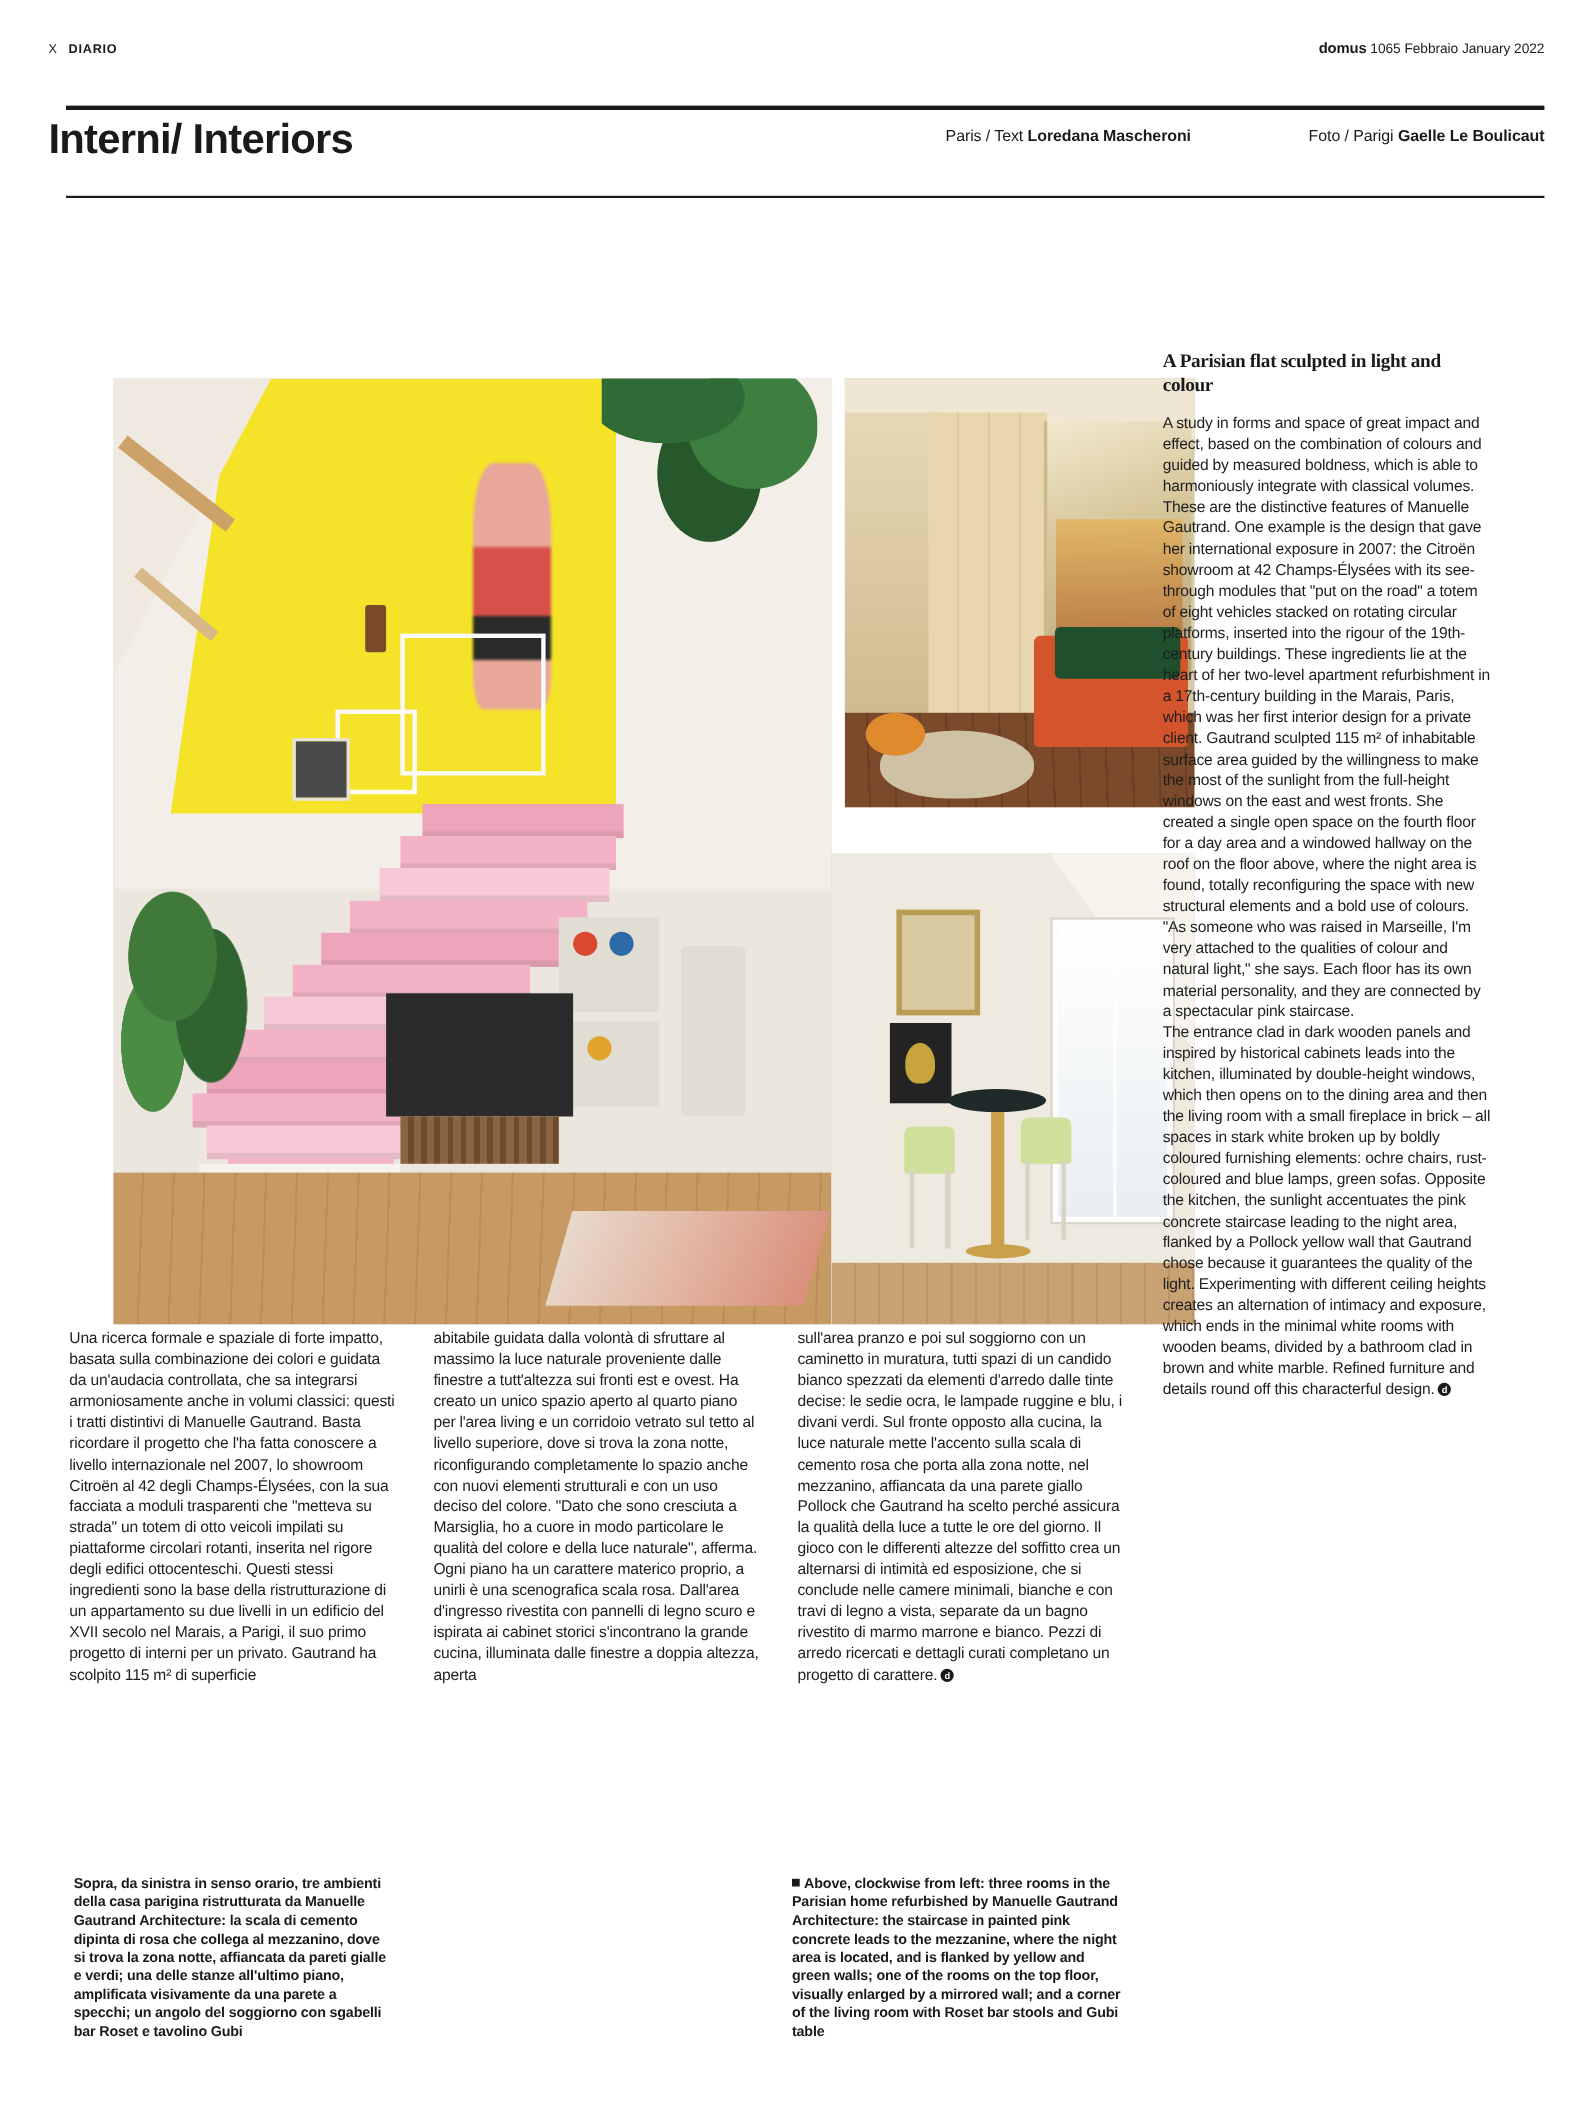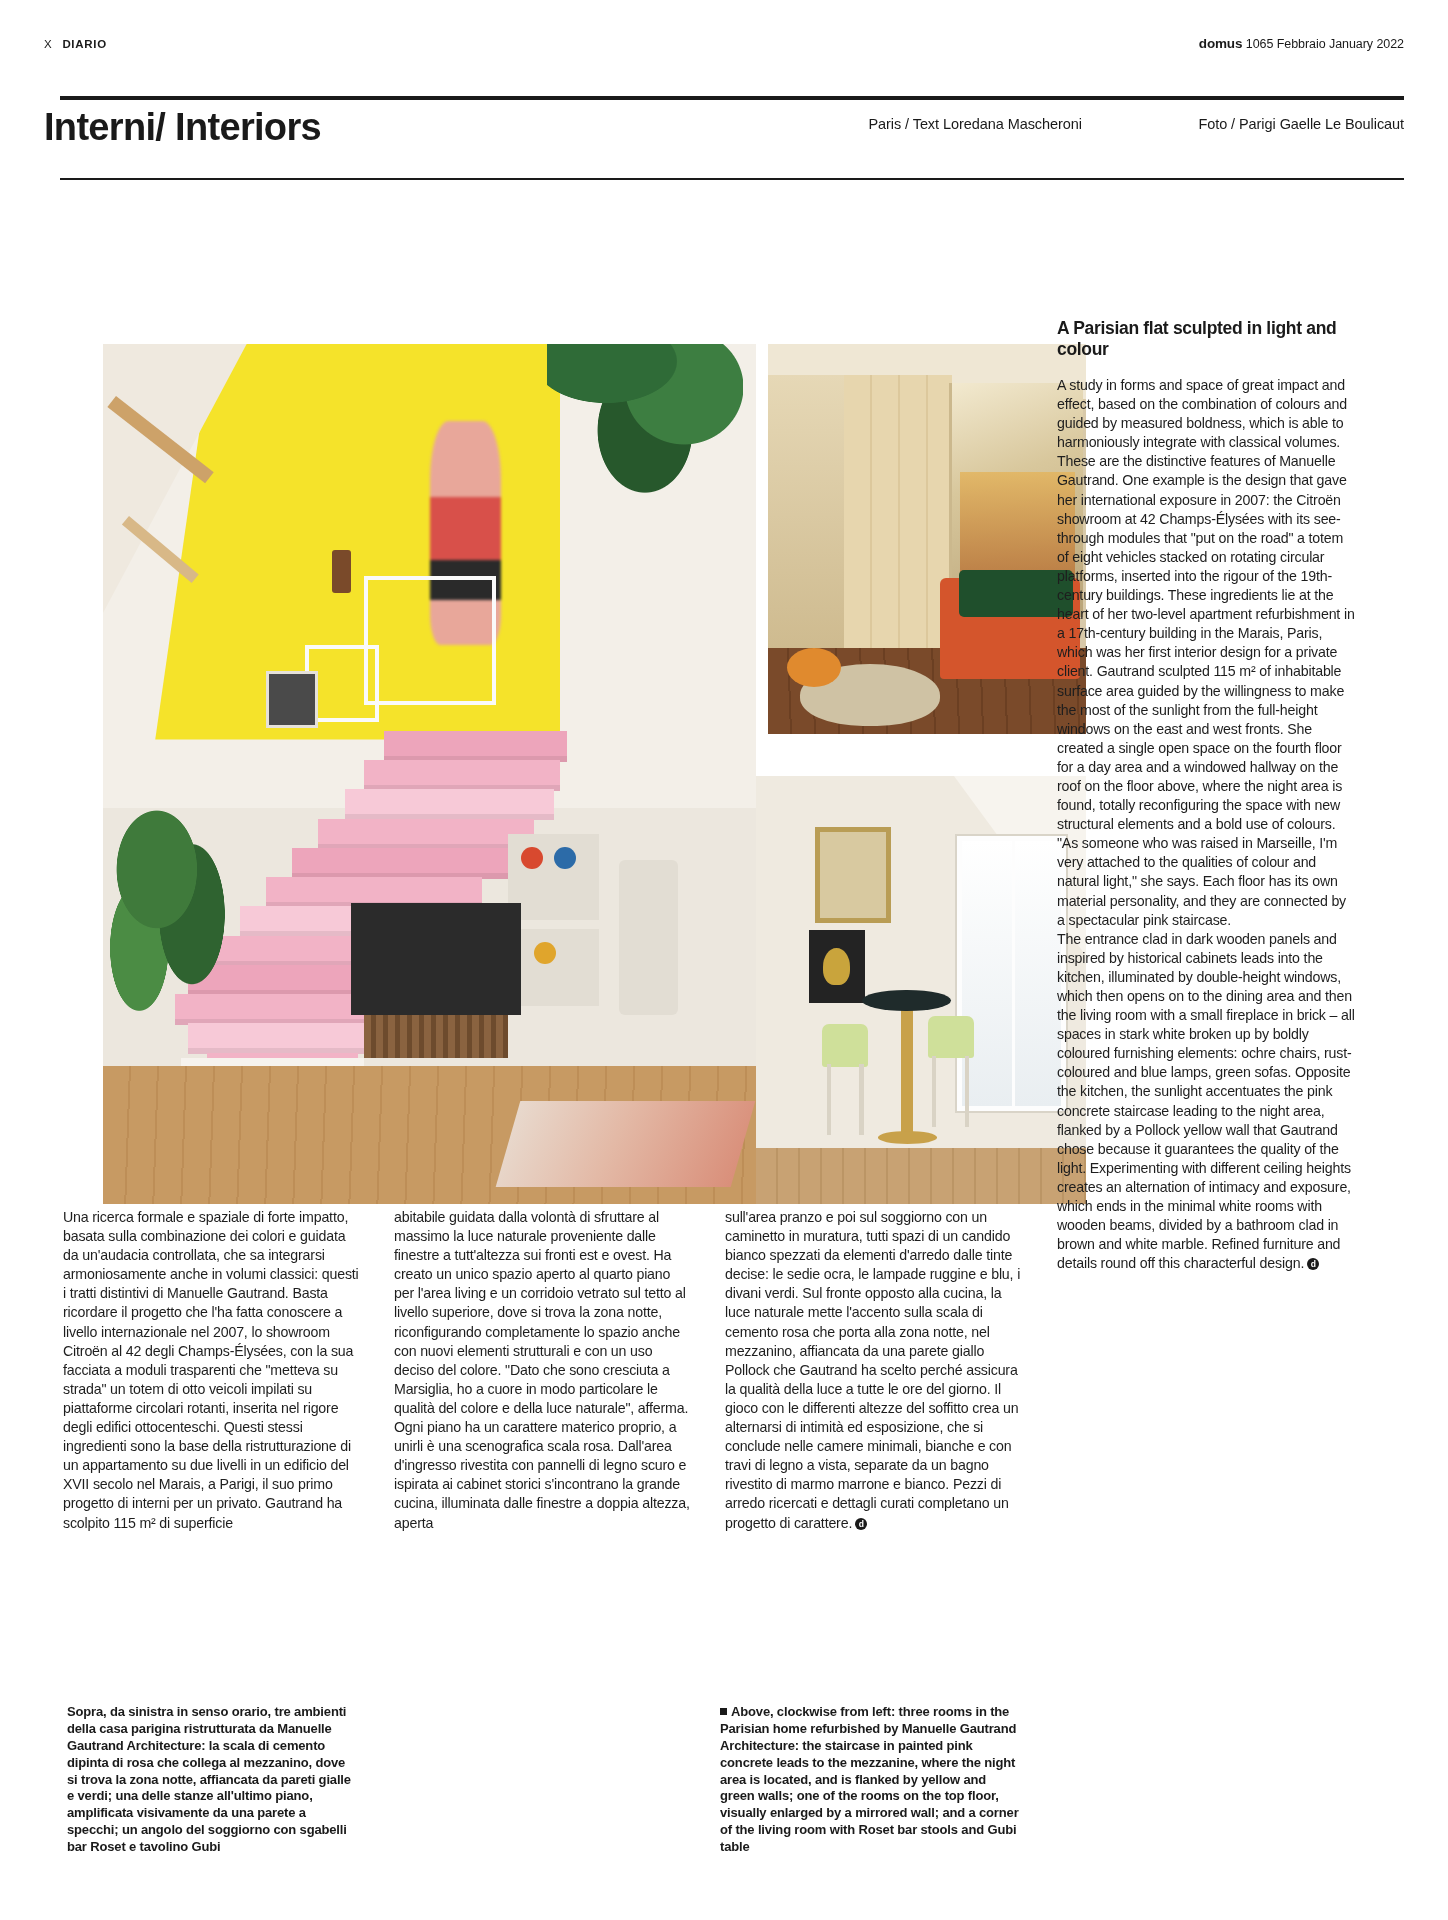--- a/index.html
+++ b/index.html
@@ -87,21 +87,21 @@
     align-items: baseline;
     padding-top: 8px;
   }
   .credit-block {
     font-size: 14.5px;
     letter-spacing: -0.005em;
     white-space: nowrap;
   }
   .credit-block.text-credit { width: 330px; }
   .credit-block .lbl { font-weight: 400; }
-  .credit-block .nm { font-weight: 400; }
+  .credit-block .nm { font-weight: 700; }
 
   .rule-under-title {
     position: absolute;
     left: 60px;
     right: 44px;
     top: 178px;
     height: 1.6px;
     background: #1a1a1a;
   }
 
@@ -291,20 +291,21 @@
     left: 1057px;
     top: 318px;
     width: 298px;
   }
   .headline-en {
     font-size: 17.5px;
     font-weight: 800;
     line-height: 1.2;
     letter-spacing: -0.018em;
     margin: 0 0 16px 0;
+    font-family: Liberation Serif, serif;
   }
   .side-body {
     font-size: 14.2px;
     line-height: 1.345;
     letter-spacing: -0.012em;
     font-weight: 300;
     color: #1e1e1e;
   }
   .side-body p { margin: 0; }
 

